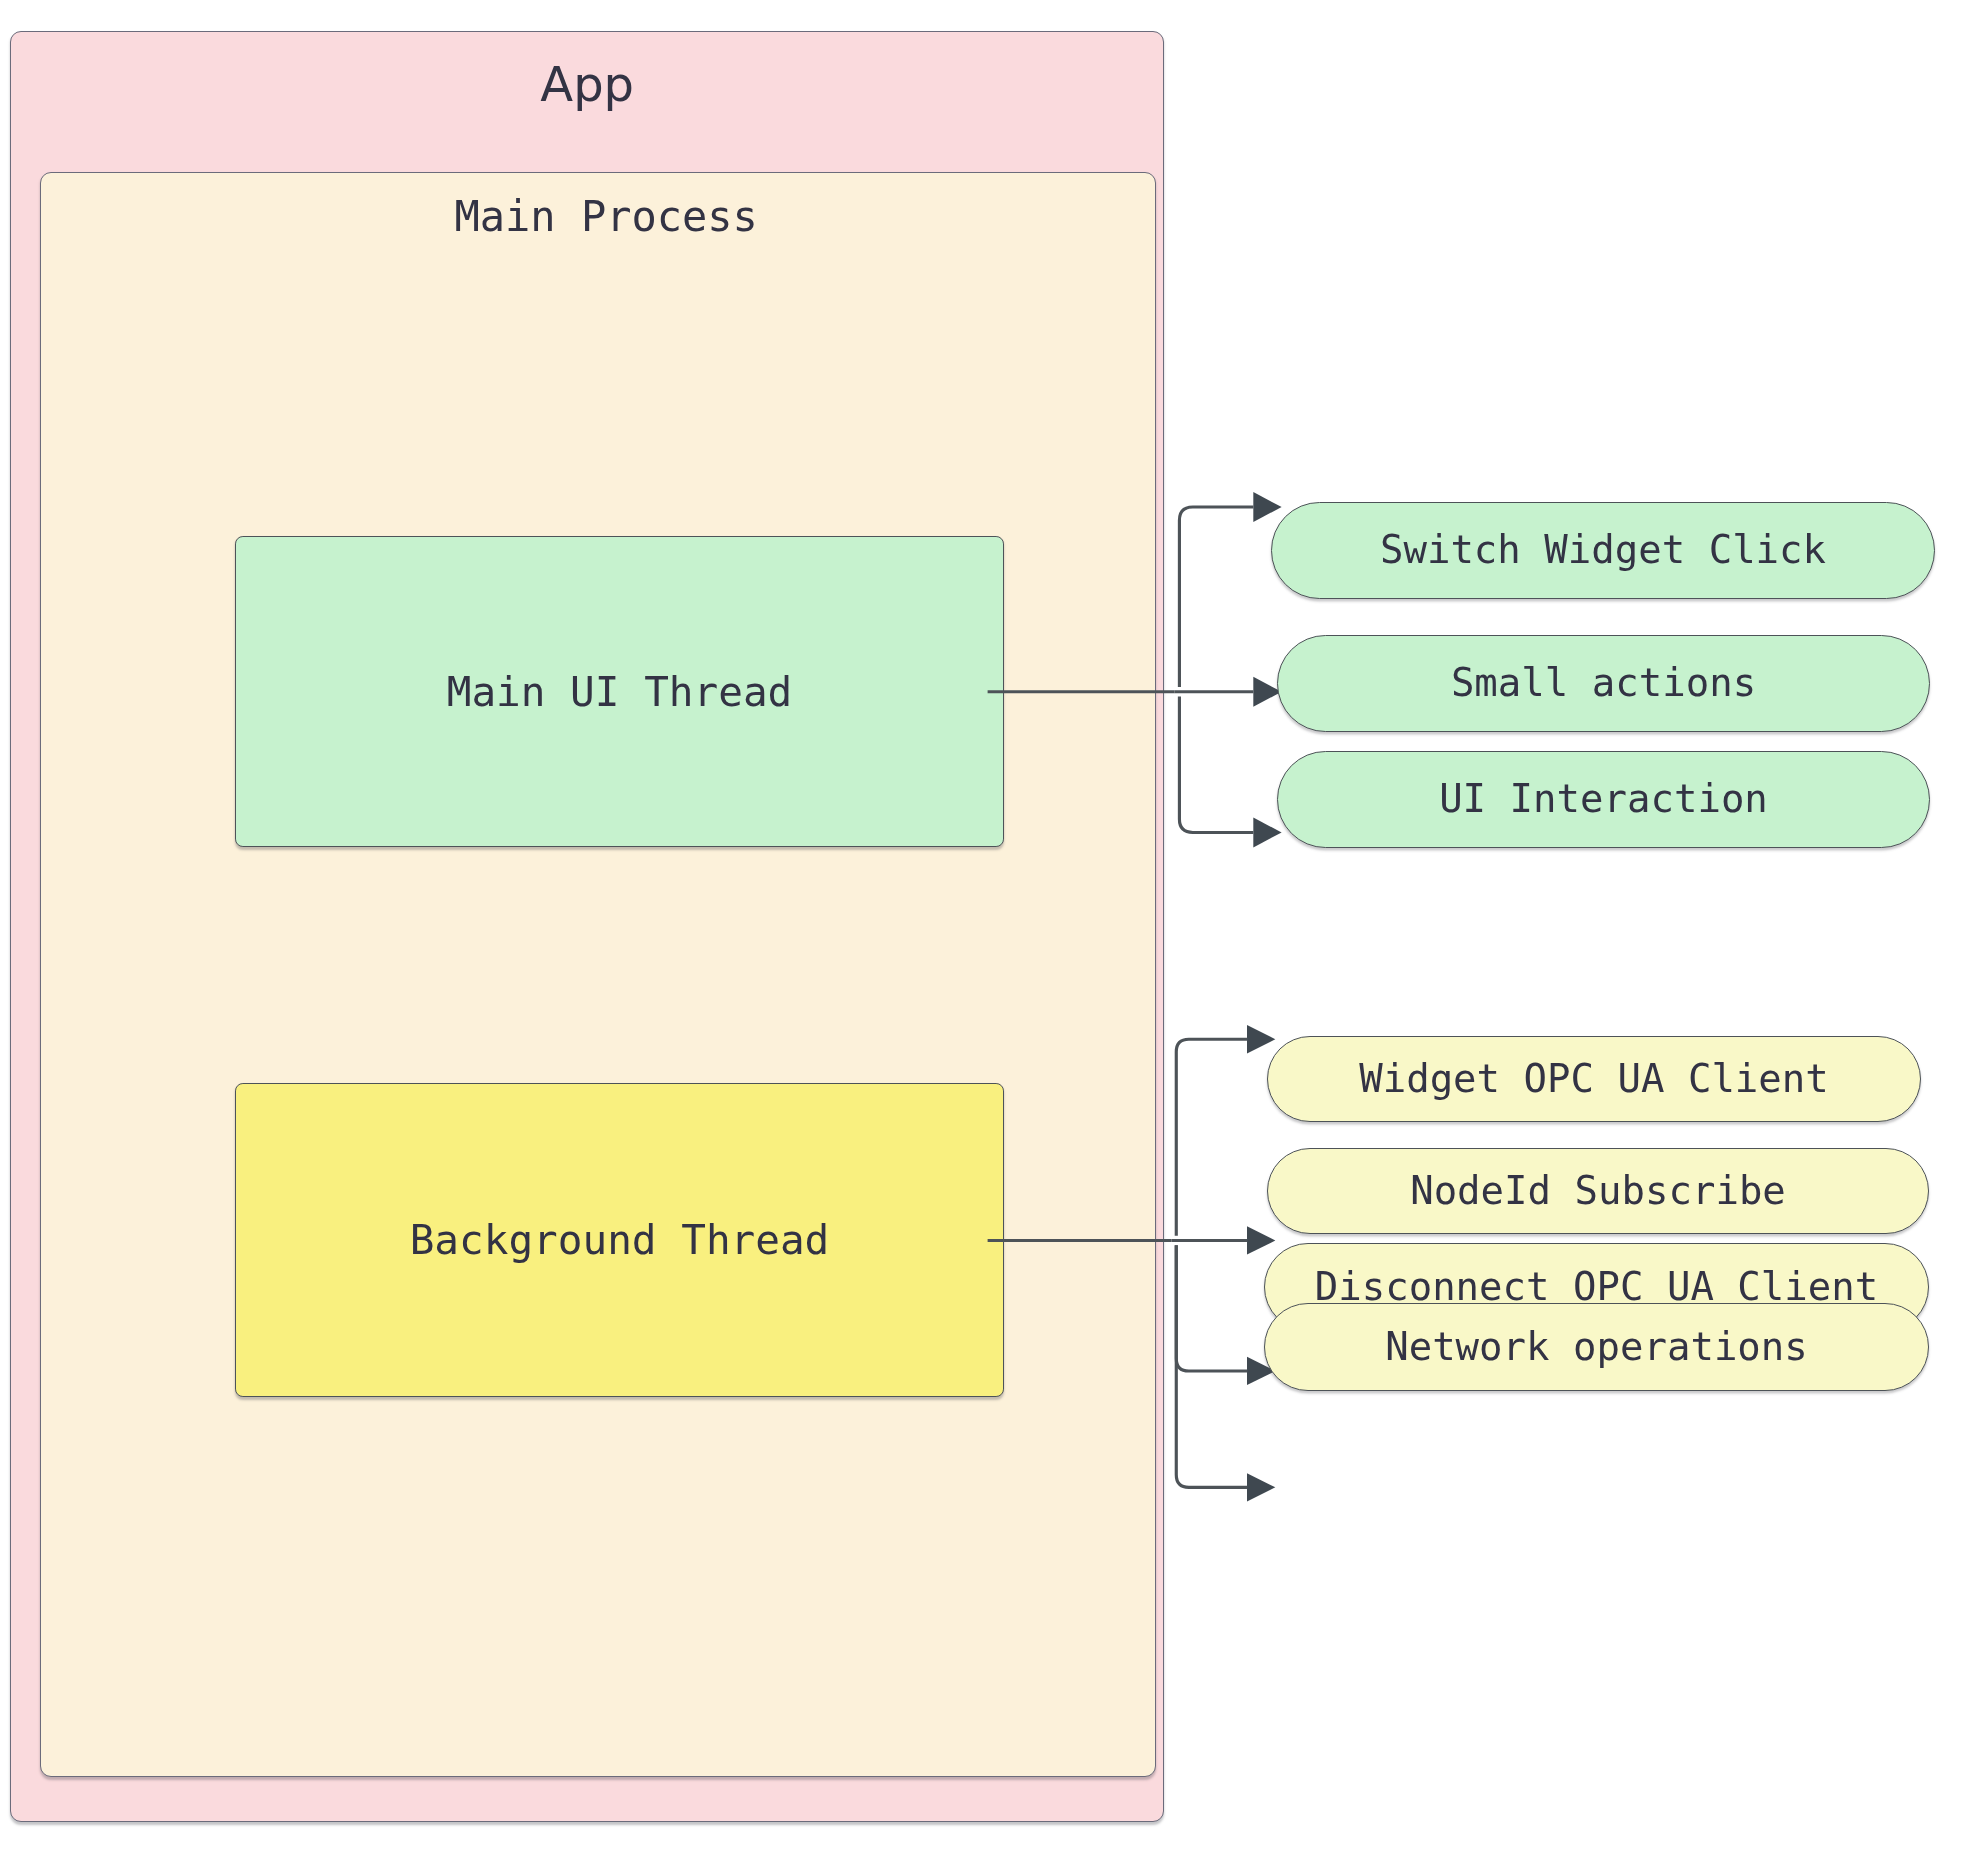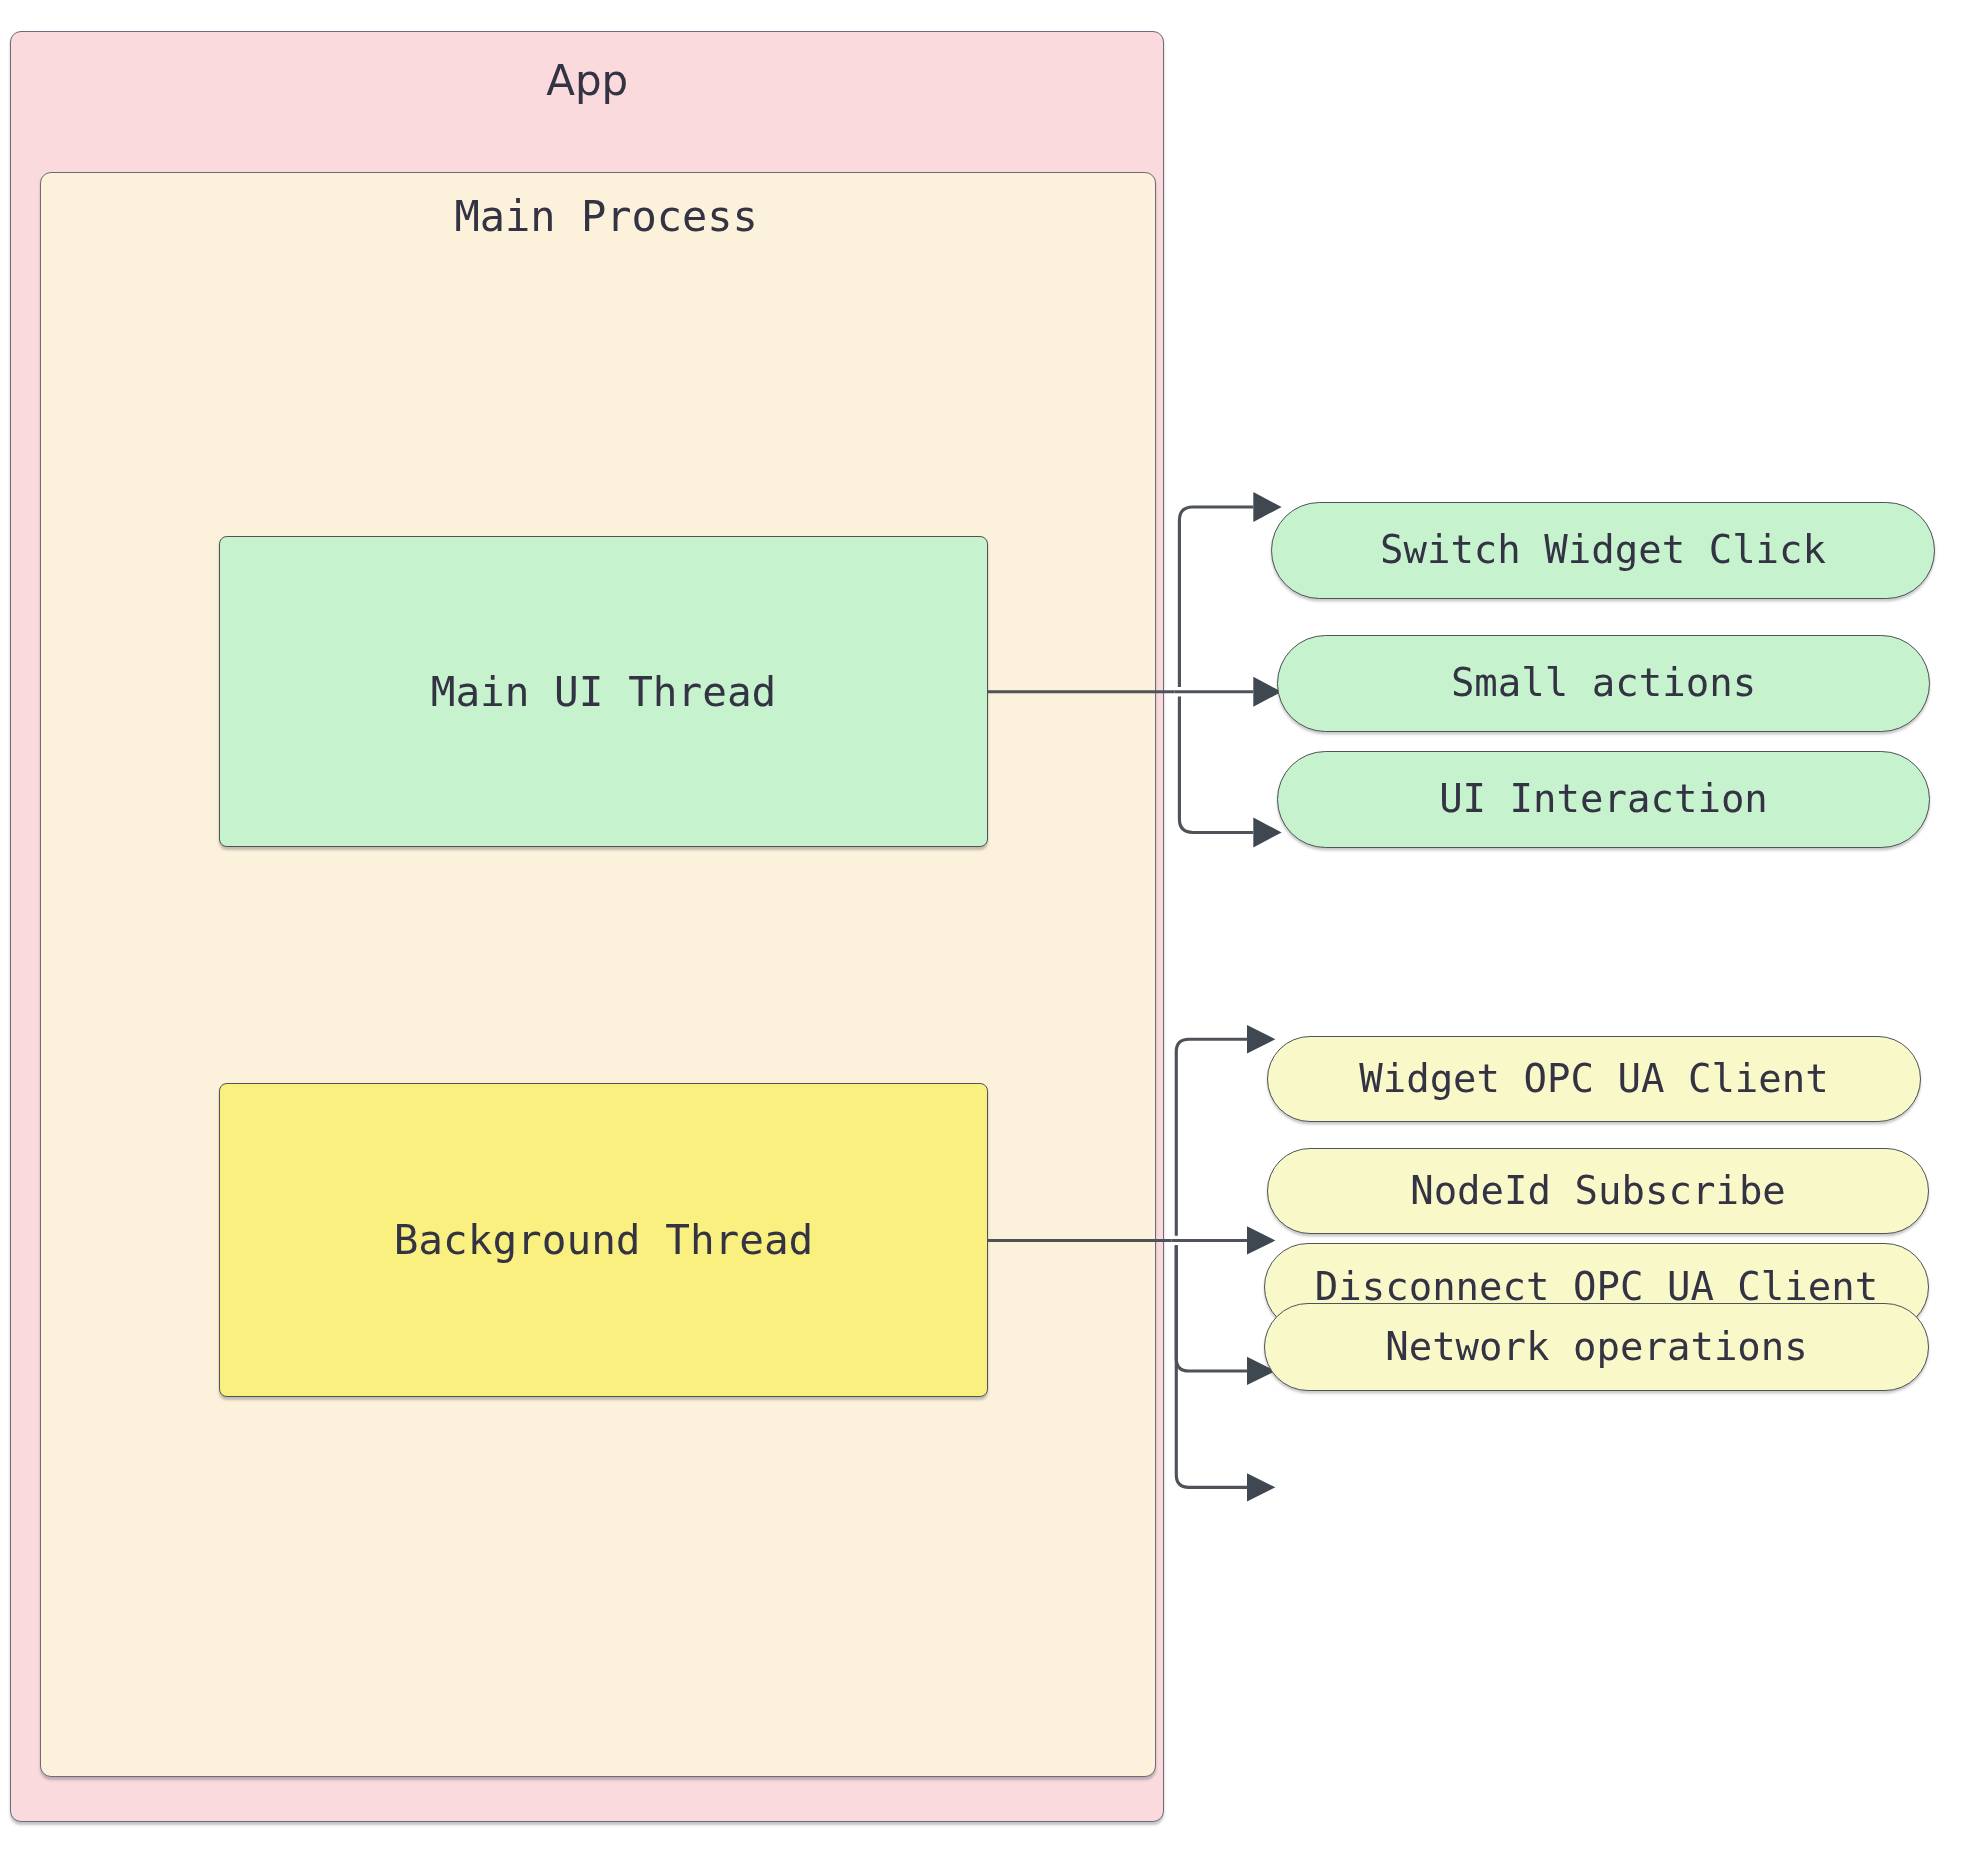--- a/index.html
+++ b/index.html
@@ -36,41 +36,42 @@
   .cluster-label {
     position: absolute;
     left: 0; right: 0;
     text-align: center;
     color: #333344;
     white-space: nowrap;
   }
   #app-label {
     top: 27px;
     font-family: "DejaVu Sans", "Liberation Sans", sans-serif;
-    font-size: 42px;
+    font-size: 48px;
     line-height: 1.05;
   }
   #main-process-label {
     top: 22px;
     font-family: "DejaVu Sans Mono", "Liberation Mono", monospace;
     font-size: 42px;
     line-height: 1.05;
     padding-left: 16px;
   }
 
   
   .thread-box {
     position: absolute;
     box-sizing: border-box;
     border: 1.6px solid #4d5358;
     border-radius: 7.9px;
     display: flex;
     align-items: center;
     justify-content: center;
     box-shadow: 0 2.4px 2.4px rgba(60,60,70,0.30);
+    margin-left: 16px;
   }
   .thread-box span {
     font-family: "DejaVu Sans Mono", "Liberation Mono", monospace;
     font-size: 41px;
     color: #333344;
     white-space: nowrap;
   }
   #main-ui-thread {
     left: 219px; top: 536px;
     width: 769px; height: 311px;

